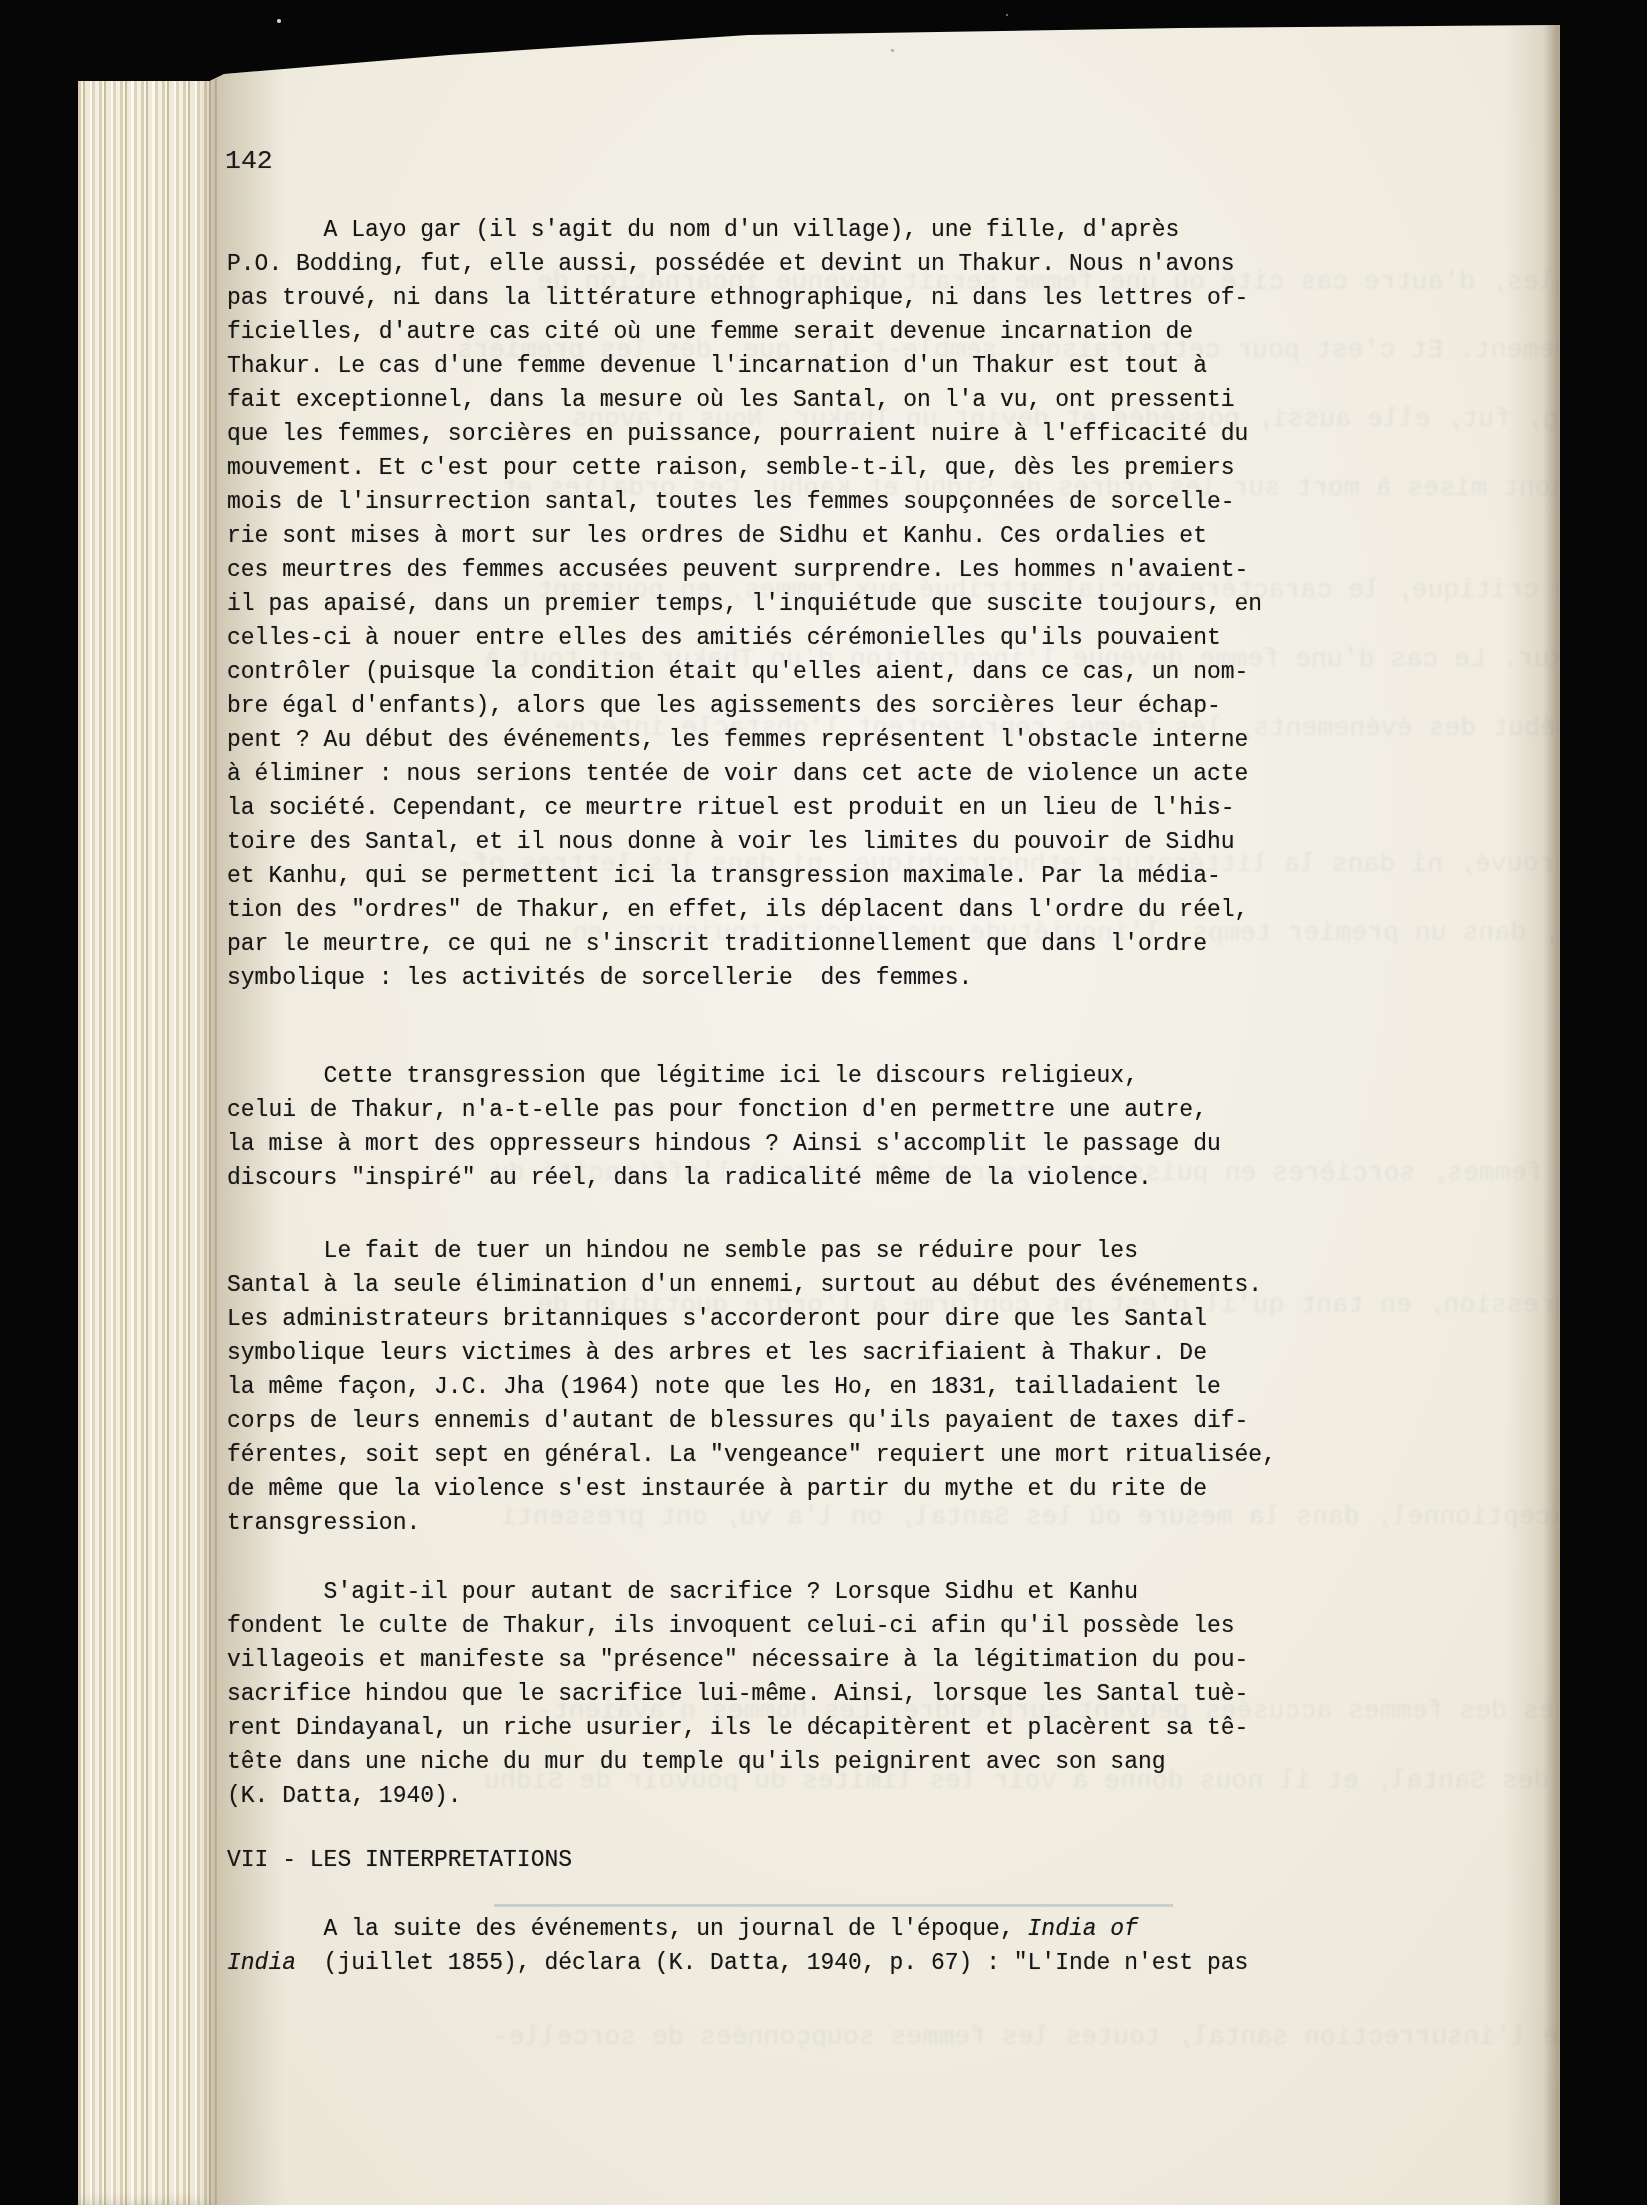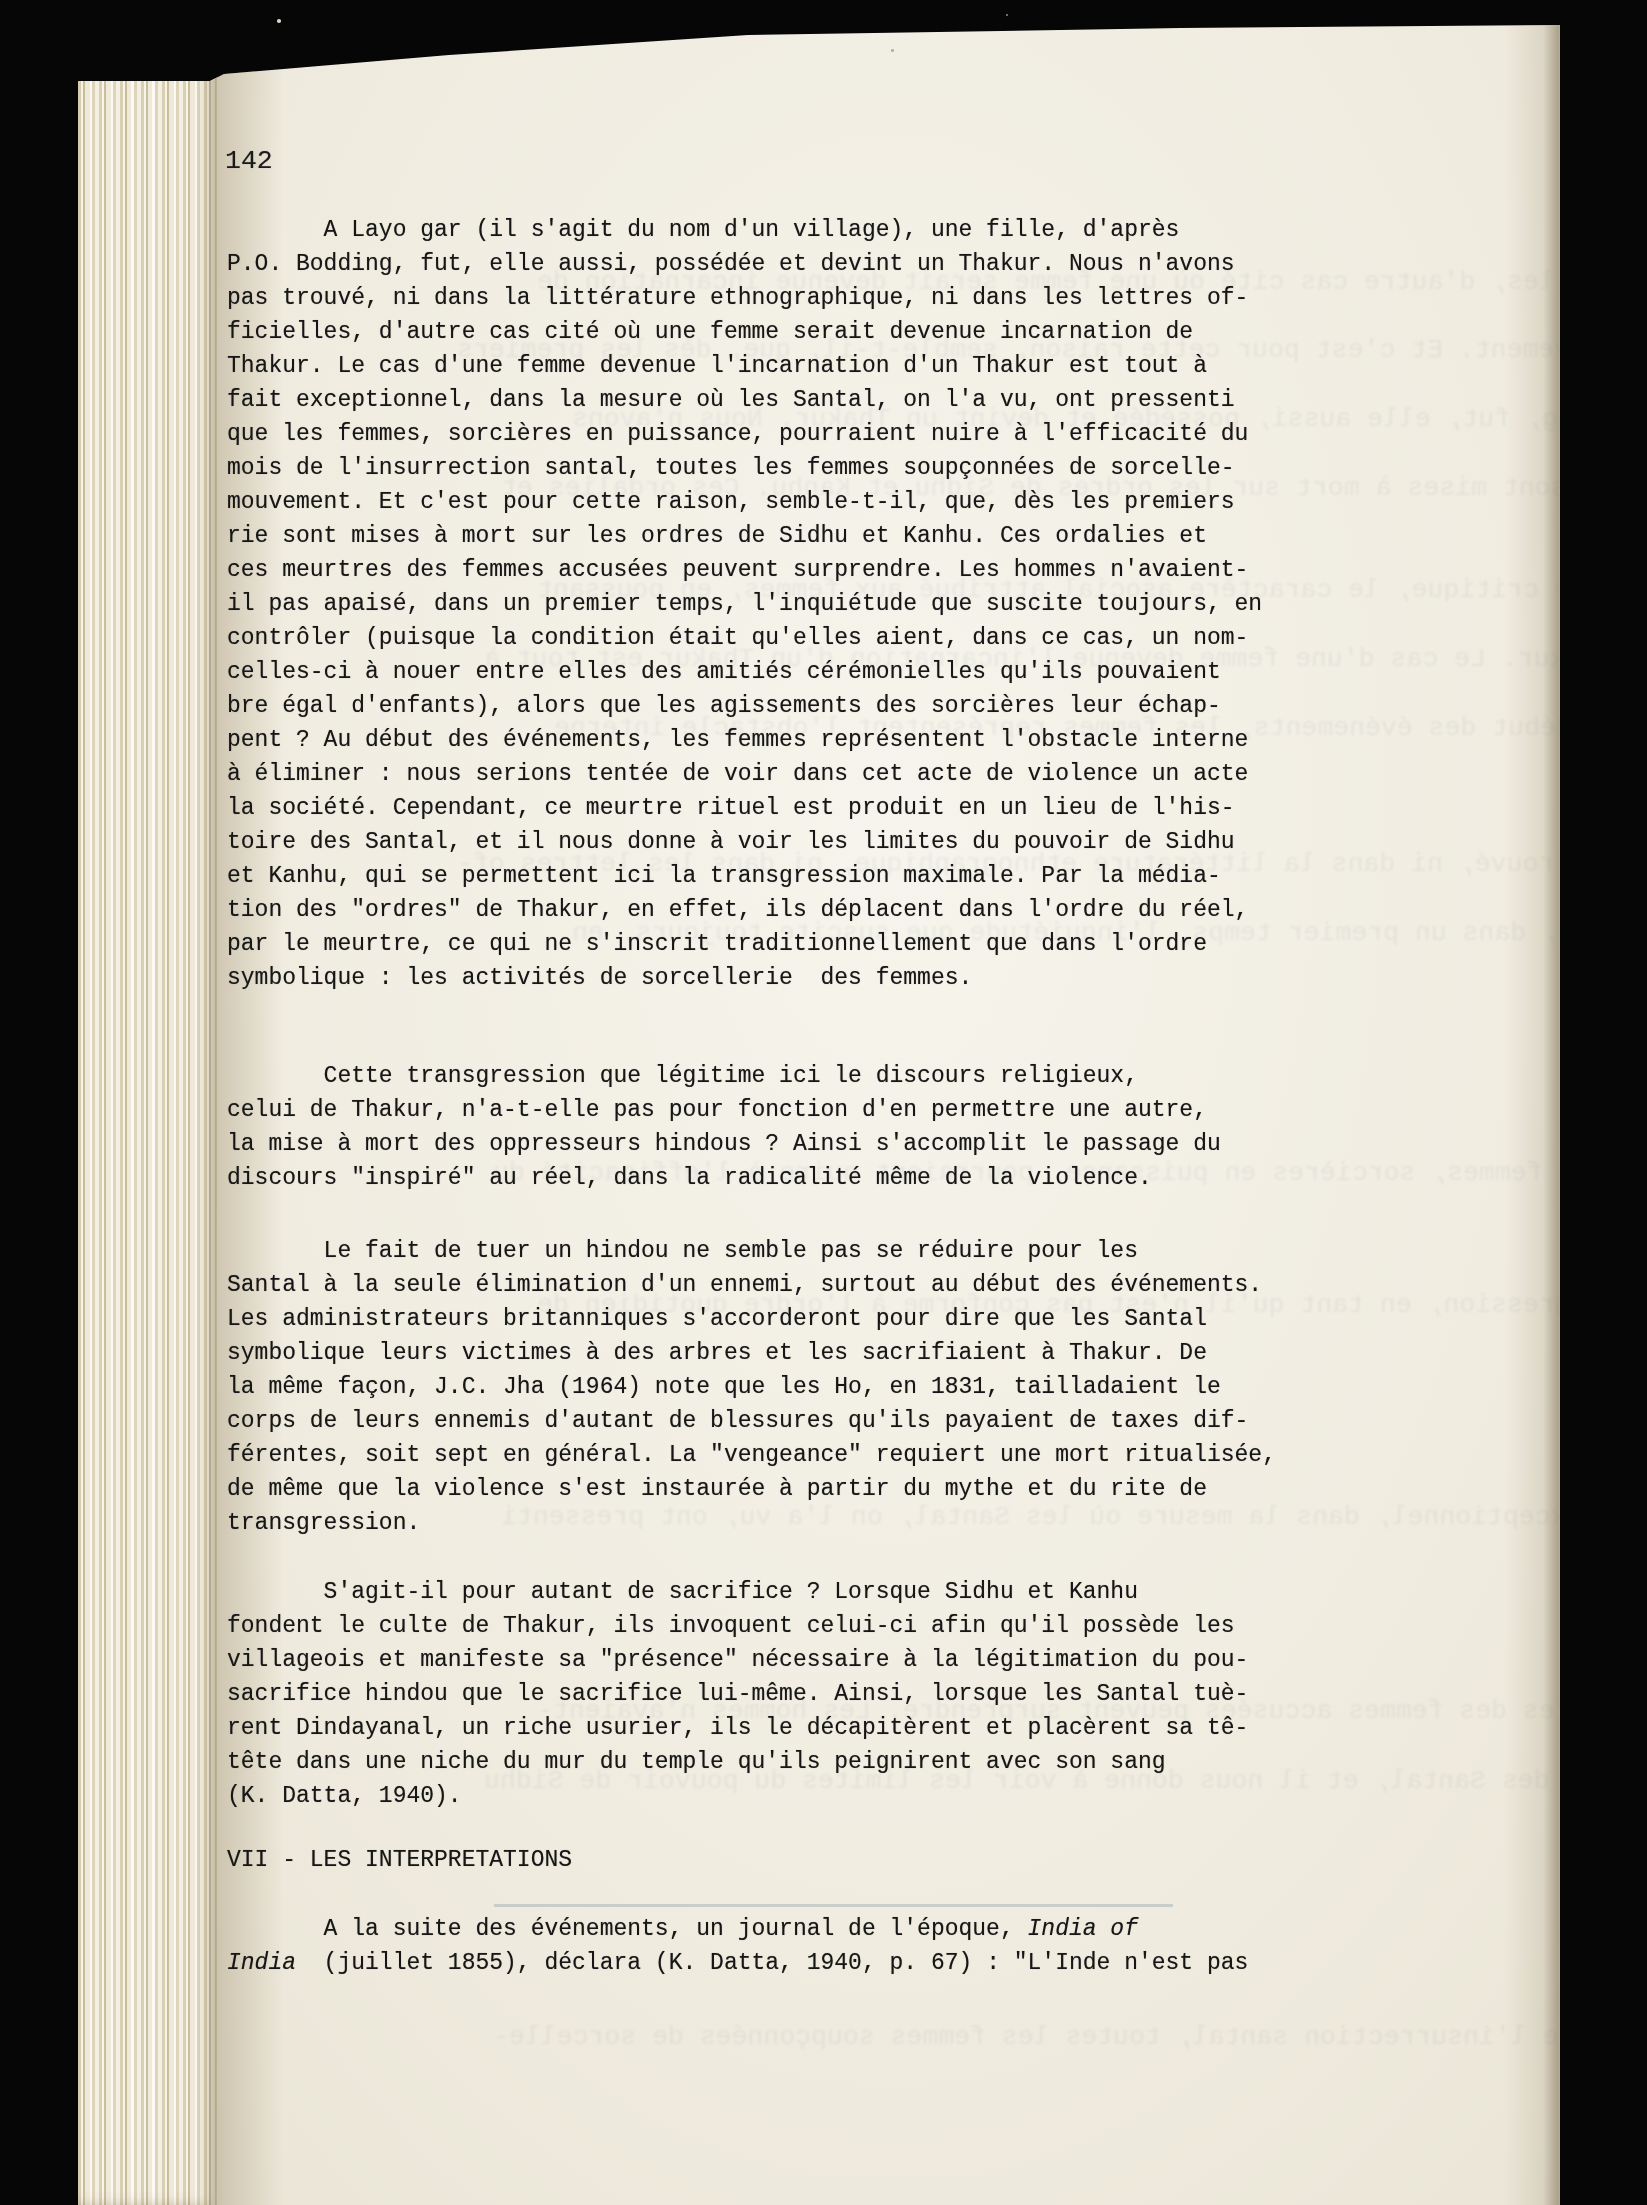--- a/index.html
+++ b/index.html
@@ -96,27 +96,27 @@
   <div id="page-number">142</div>
   <div id="text-column">
       <div class="para">
         <div class="line">       A Layo gar (il s'agit du nom d'un village), une fille, d'après</div>
         <div class="line">P.O. Bodding, fut, elle aussi, possédée et devint un Thakur. Nous n'avons</div>
         <div class="line">pas trouvé, ni dans la littérature ethnographique, ni dans les lettres of-</div>
         <div class="line">ficielles, d'autre cas cité où une femme serait devenue incarnation de</div>
         <div class="line">Thakur. Le cas d'une femme devenue l'incarnation d'un Thakur est tout à</div>
         <div class="line">fait exceptionnel, dans la mesure où les Santal, on l'a vu, ont pressenti</div>
         <div class="line">que les femmes, sorcières en puissance, pourraient nuire à l'efficacité du</div>
+        <div class="line">mouvement. Et c'est pour cette raison, semble-t-il, que, dès les premiers</div>
         <div class="line">mois de l'insurrection santal, toutes les femmes soupçonnées de sorcelle-</div>
-        <div class="line">mouvement. Et c'est pour cette raison, semble-t-il, que, dès les premiers</div>
         <div class="line">rie sont mises à mort sur les ordres de Sidhu et Kanhu. Ces ordalies et</div>
         <div class="line">ces meurtres des femmes accusées peuvent surprendre. Les hommes n'avaient-</div>
         <div class="line">il pas apaisé, dans un premier temps, l'inquiétude que suscite toujours, en</div>
+        <div class="line">celles-ci à nouer entre elles des amitiés cérémonielles qu'ils pouvaient</div>
         <div class="line">contrôler (puisque la condition était qu'elles aient, dans ce cas, un nom-</div>
-        <div class="line">celles-ci à nouer entre elles des amitiés cérémonielles qu'ils pouvaient</div>
         <div class="line">bre égal d'enfants), alors que les agissements des sorcières leur échap-</div>
         <div class="line">pent ? Au début des événements, les femmes représentent l'obstacle interne</div>
         <div class="line">à éliminer : nous serions tentée de voir dans cet acte de violence un acte</div>
         <div class="line">la société. Cependant, ce meurtre rituel est produit en un lieu de l'his-</div>
         <div class="line">toire des Santal, et il nous donne à voir les limites du pouvoir de Sidhu</div>
         <div class="line">et Kanhu, qui se permettent ici la transgression maximale. Par la média-</div>
         <div class="line">tion des "ordres" de Thakur, en effet, ils déplacent dans l'ordre du réel,</div>
         <div class="line">par le meurtre, ce qui ne s'inscrit traditionnellement que dans l'ordre</div>
         <div class="line">symbolique : les activités de sorcellerie  des femmes.</div>
       </div>

